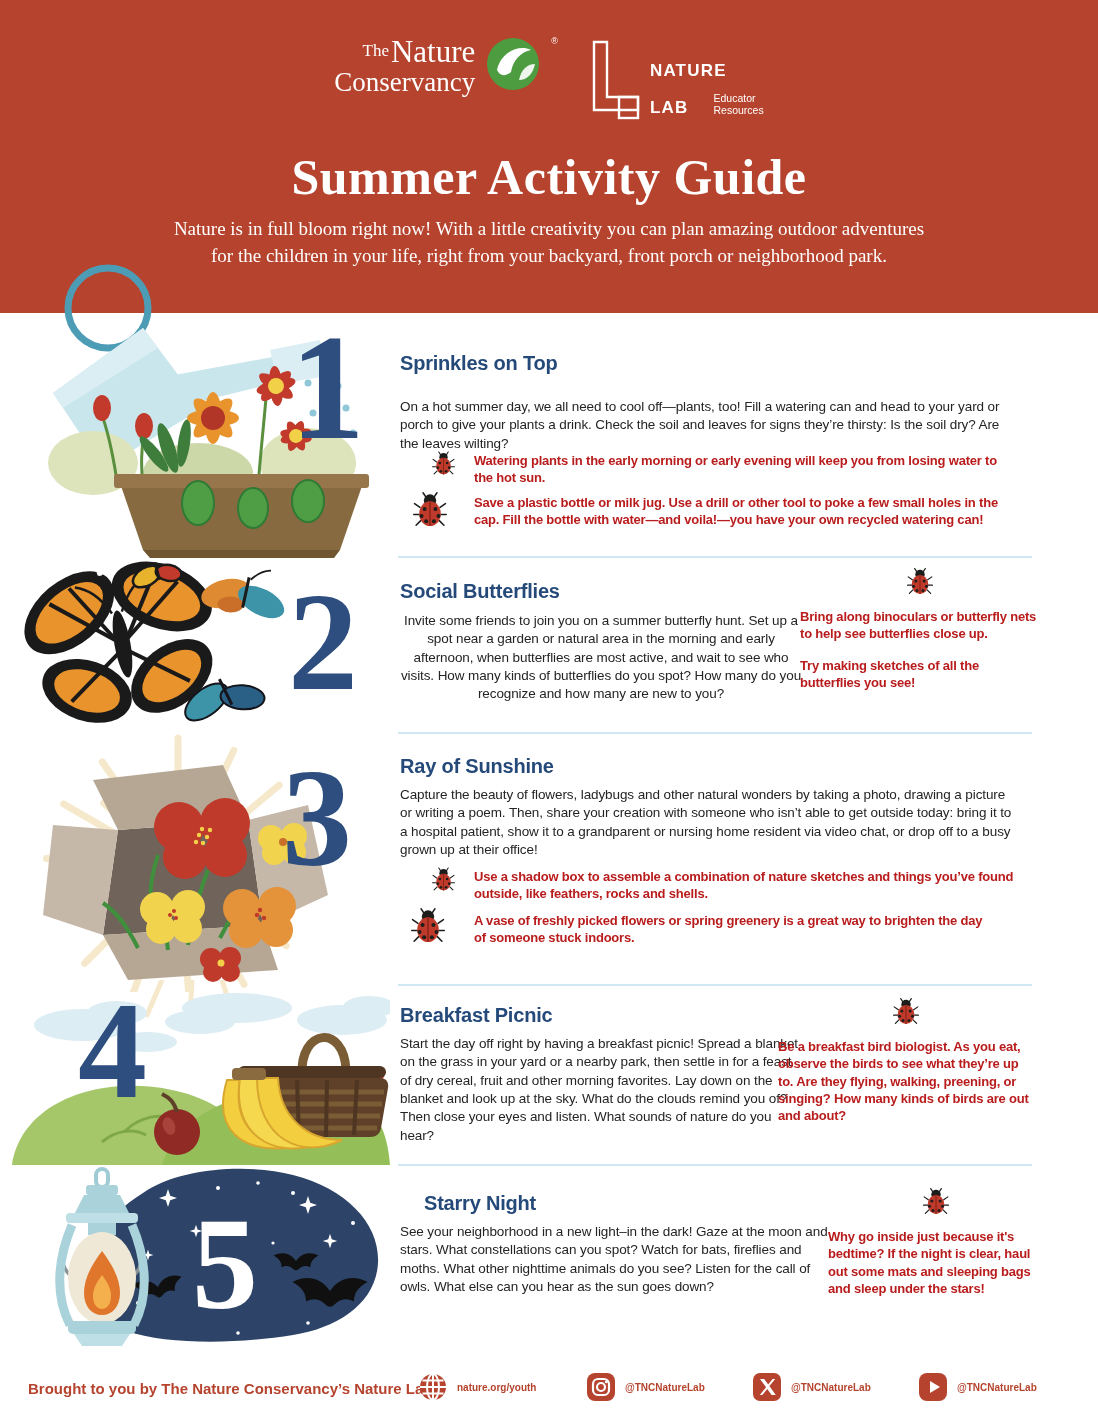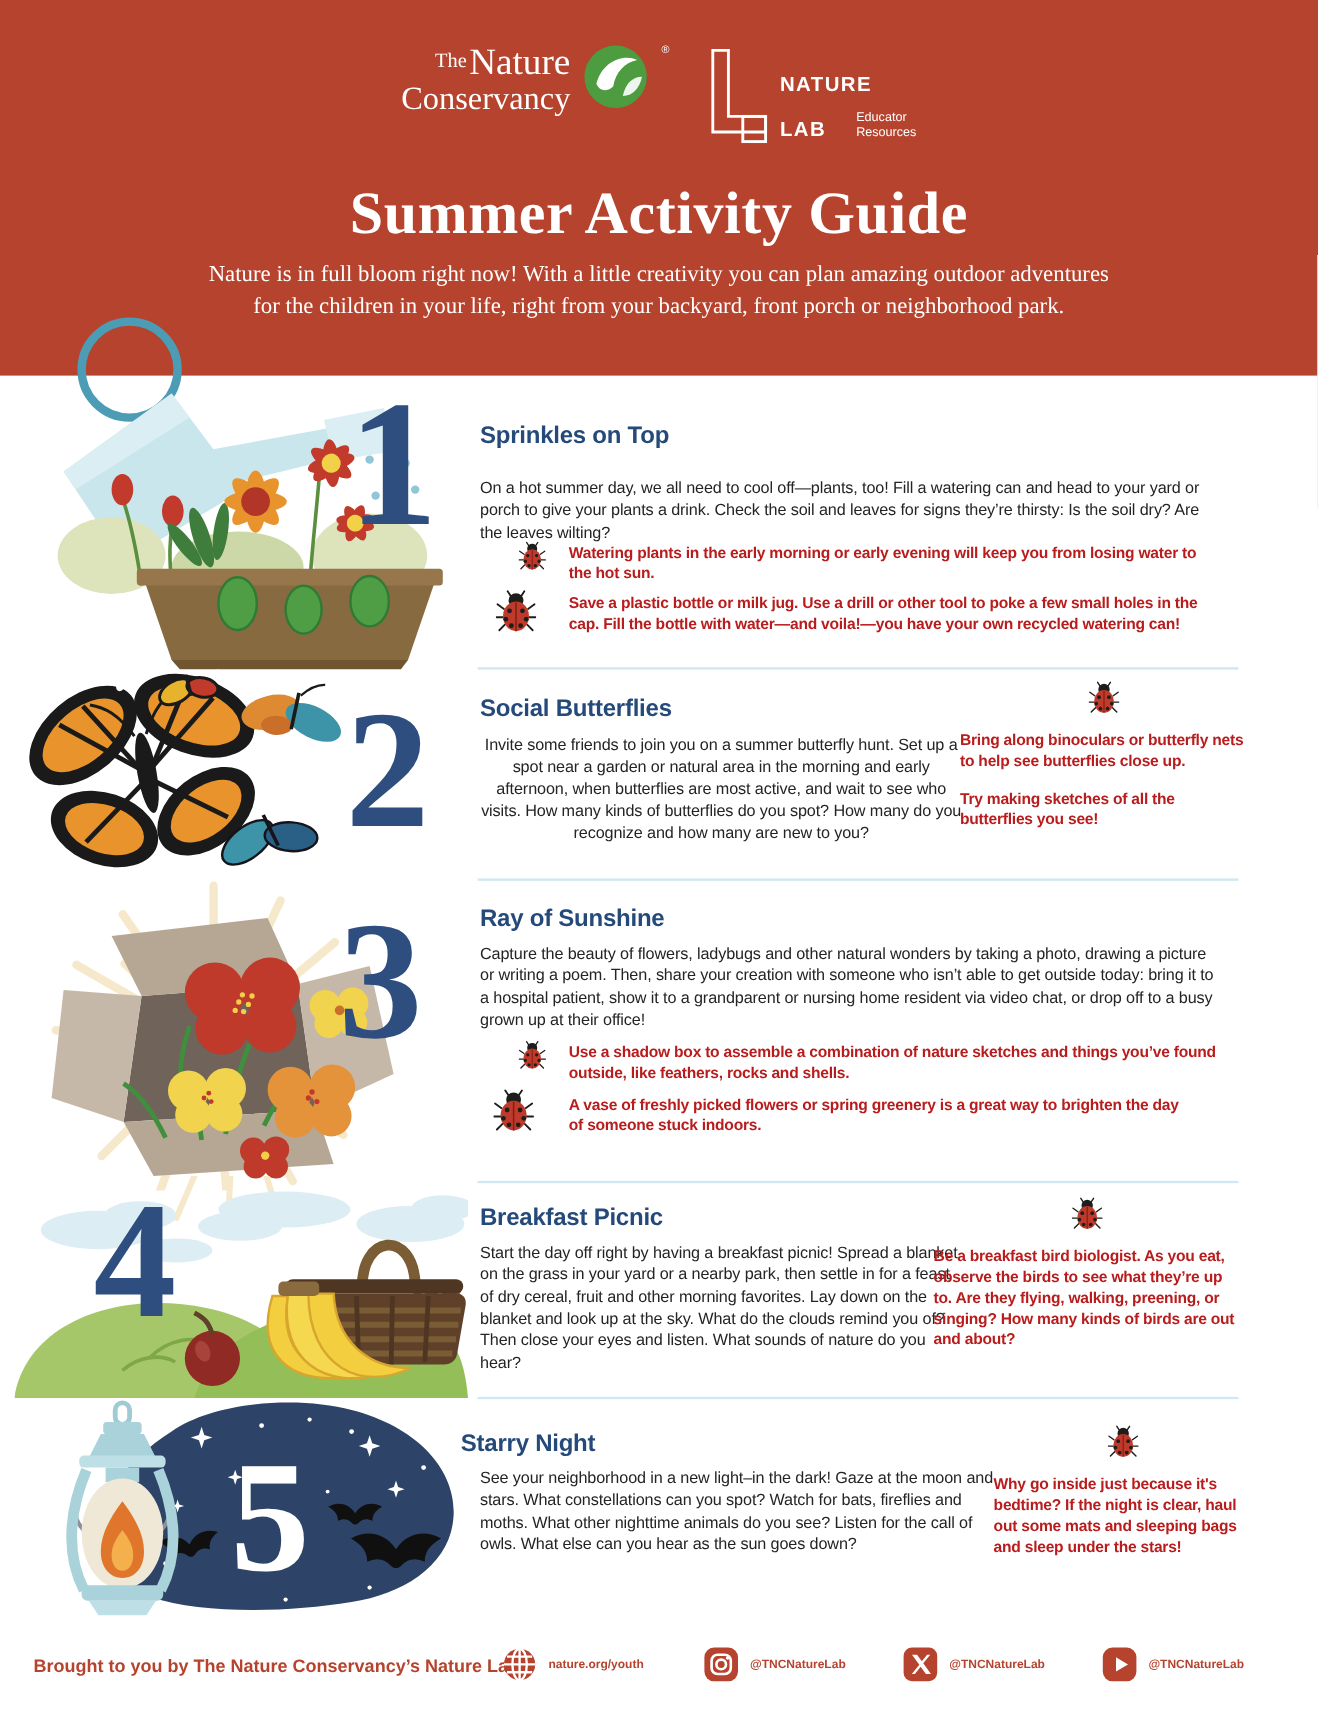--- a/index.html
+++ b/index.html
@@ -480,21 +480,21 @@
       <path d="M94 88 C 106 104 112 117 112 130 C 112 144 104 152 94 152 C 84 152 76 144 76 130 C 76 117 82 104 94 88 Z" fill="#e0752c"></path>
       <path d="M94 112 C 100 120 103 126 103 133 C 103 141 99 146 94 146 C 89 146 85 141 85 133 C 85 126 88 120 94 112 Z" fill="#f3b04c"></path>
       <path d="M64 62 C 48 100 48 135 62 162" stroke="#a9d2da" stroke-width="9" fill="none"></path>
       <path d="M124 62 C 140 100 140 135 126 162" stroke="#a9d2da" stroke-width="9" fill="none"></path>
       <rect x="60" y="158" width="68" height="13" rx="5" fill="#a9d2da"></rect>
       <polygon points="66,171 122,171 114,183 74,183" fill="#bfdfe6"></polygon>
     </g>
   </svg>
 
   <div class="abs num" style="left:192px;top:1198px;font-size:132px;color:#ffffff;">5</div>
-  <div class="abs sec-heading" style="left:384px;top:1192px;">Starry Night</div>
+  <div class="abs sec-heading" style="left:424px;top:1192px;">Starry Night</div>
   <div class="abs bodytxt" style="left:400px;top:1223px;width:428px;">See your neighborhood in a new light–in the dark! Gaze at the moon and stars. What constellations can you spot? Watch for bats, fireflies and moths. What other nighttime animals do you see? Listen for the call of owls. What else can you hear as the sun goes down?</div>
   <div class="abs tipcol" style="left:828px;top:1186px;width:215px;">
     <svg width="26" height="30" viewBox="0 0 44 48">
         <use href="#ladybug"></use>
       </svg>
     <div class="tip">Why go inside just because it's bedtime? If the night is clear, haul out some mats and sleeping bags and sleep under the stars!</div>
   </div>
 
   <div class="abs foot-credit">Brought to you by The Nature Conservancy’s Nature Lab</div>
 

